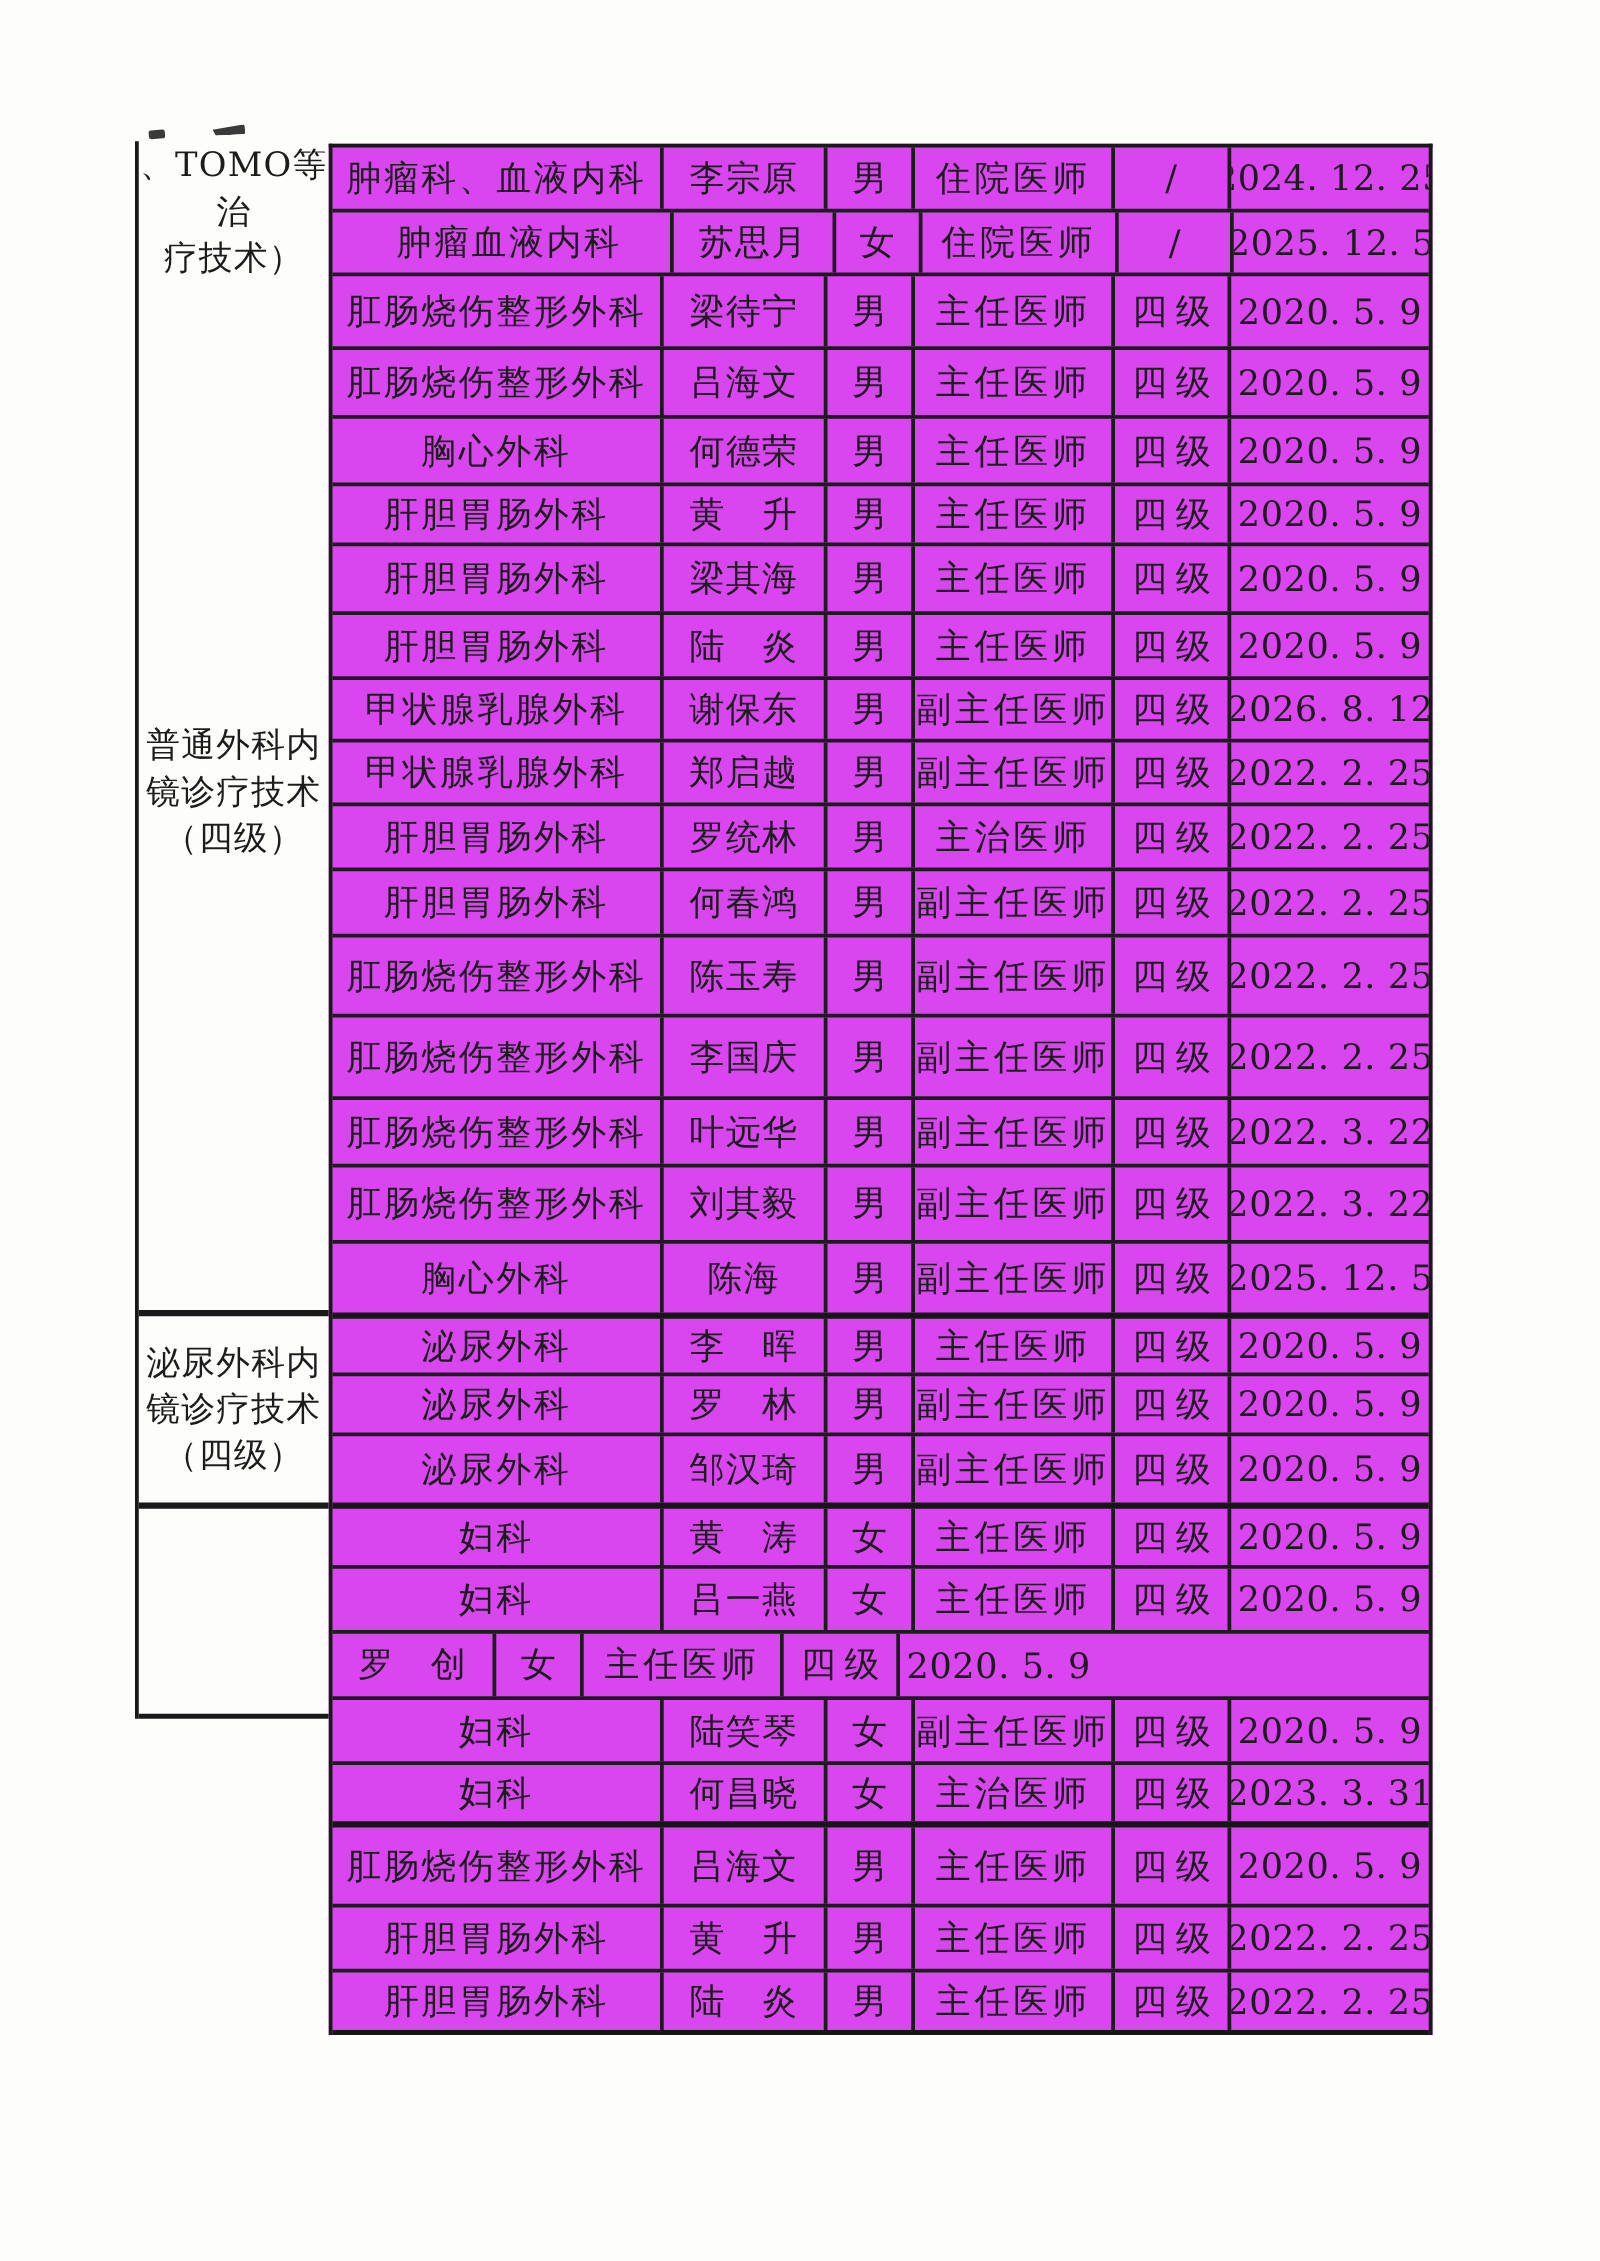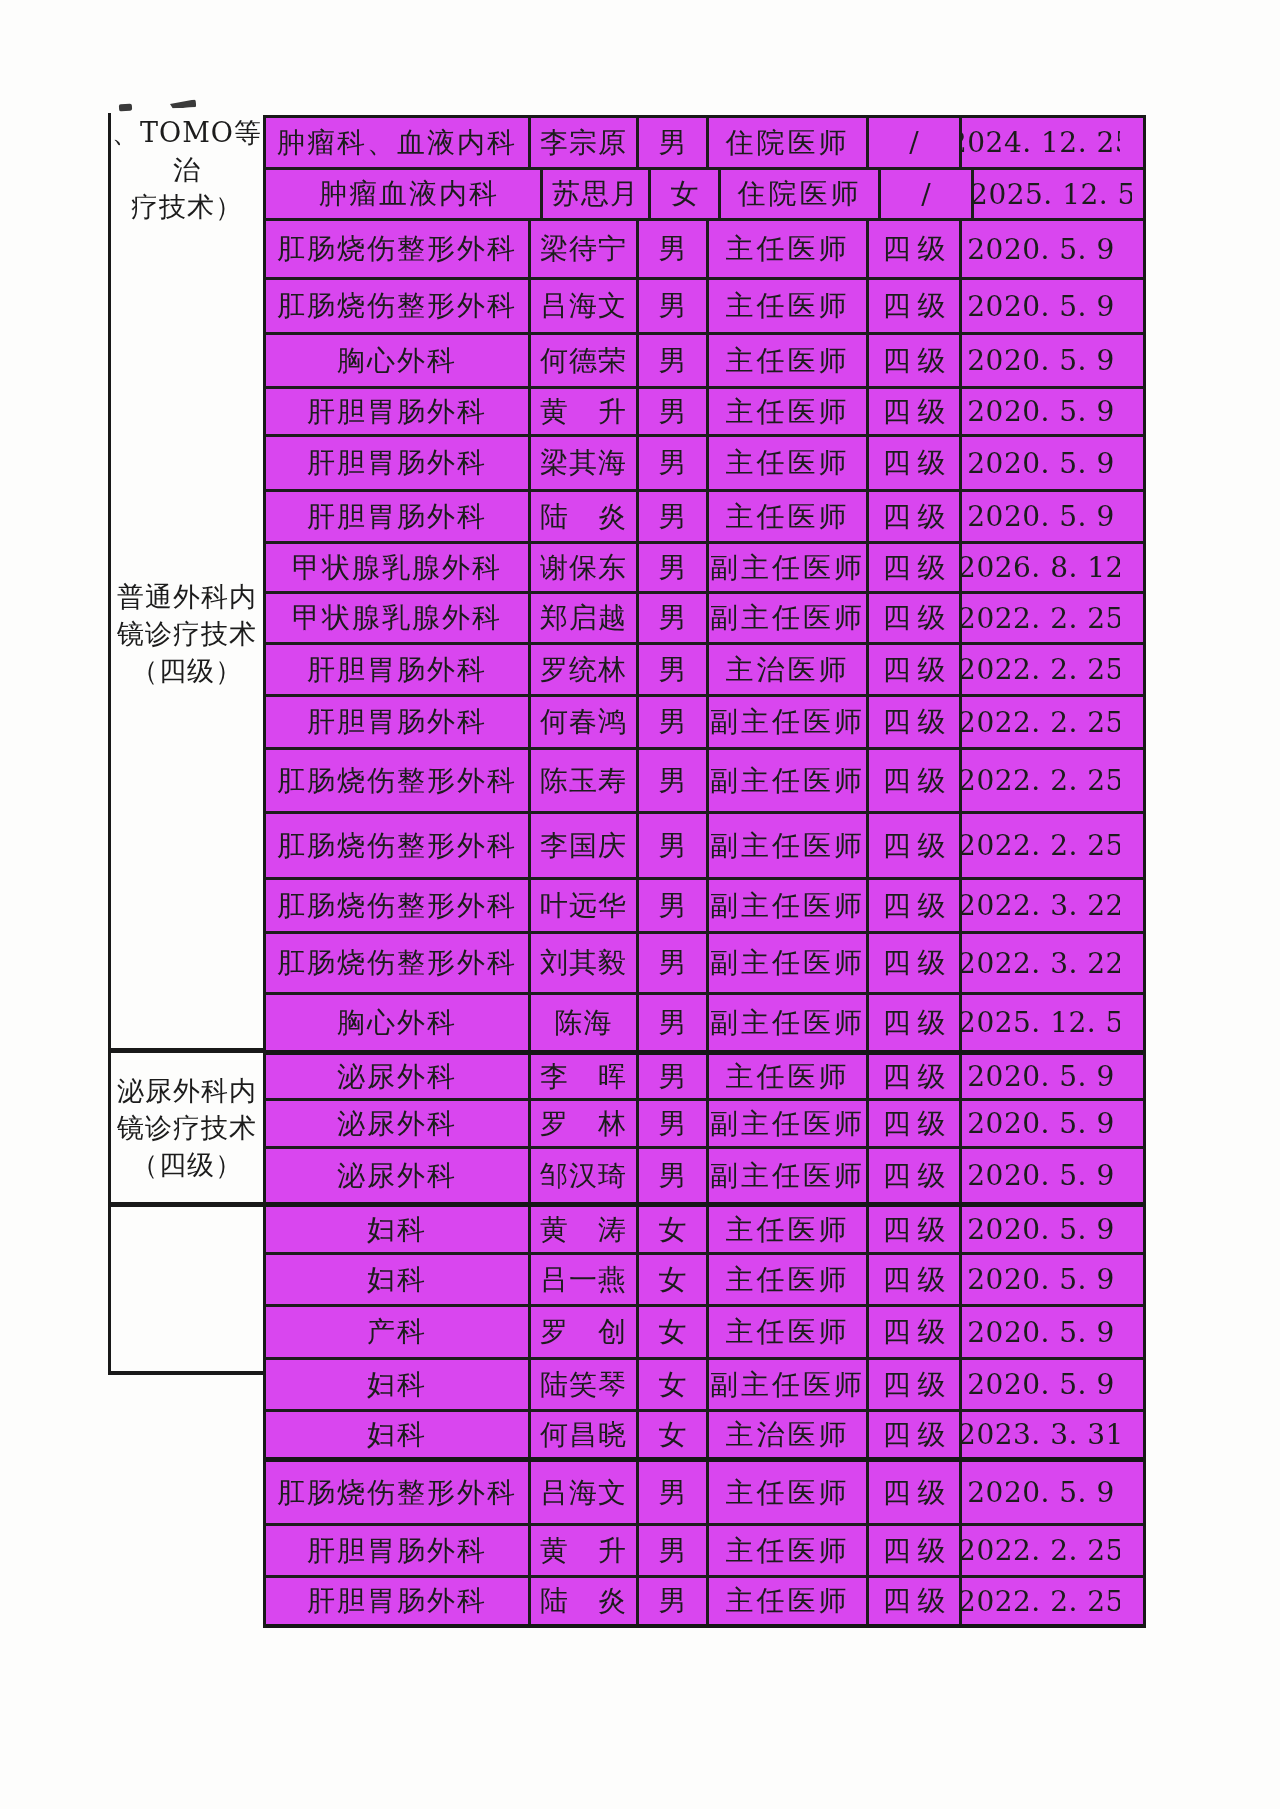--- a/index.html
+++ b/index.html
@@ -50,21 +50,21 @@
   .trow.table-end{border-bottom:4px solid #161616;}
   .cell{
     box-sizing:border-box;
     display:flex;align-items:center;justify-content:center;
     border-right:3px solid #1c1c1c;
     font-size:28px;
     white-space:nowrap;
     overflow:hidden;
   }
   .c-dept {width:265px;letter-spacing:2px;}
-  .c-name {width:108px;letter-spacing:1px;}
+  .c-name {width:131px;letter-spacing:1px;}
   .c-gender{width:70px;}
   .c-title{width:160px;letter-spacing:3px;}
   .c-level{width:93px;letter-spacing:7px;padding-left:7px;}
   .c-date {width:158px;border-right:none;font-size:28px;letter-spacing:0.5px;}
 </style>
 </head>
 <body>
 
 <div class="page">
   <div class="artifact a1"></div>
@@ -257,21 +257,20 @@
       </div>
       <div class="trow" style="height: 52px;">
         <div class="cell c-dept">妇科</div>
         <div class="cell c-name">吕一燕</div>
         <div class="cell c-gender">女</div>
         <div class="cell c-title">主任医师</div>
         <div class="cell c-level">四级</div>
         <div class="cell c-date">2020. 5. 9</div>
       </div>
       <div class="trow" style="height: 53px;">
-        <div class="cell c-dept">产科</div>
         <div class="cell c-name">罗　创</div>
         <div class="cell c-gender">女</div>
         <div class="cell c-title">主任医师</div>
         <div class="cell c-level">四级</div>
         <div class="cell c-date">2020. 5. 9</div>
       </div>
       <div class="trow" style="height: 52px;">
         <div class="cell c-dept">妇科</div>
         <div class="cell c-name">陆笑琴</div>
         <div class="cell c-gender">女</div>

